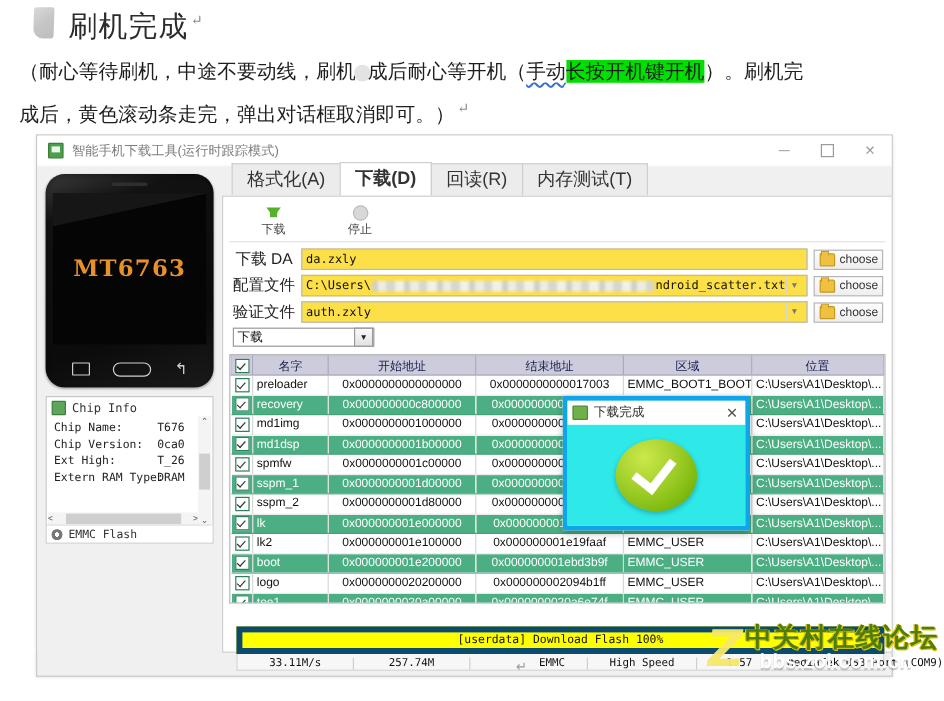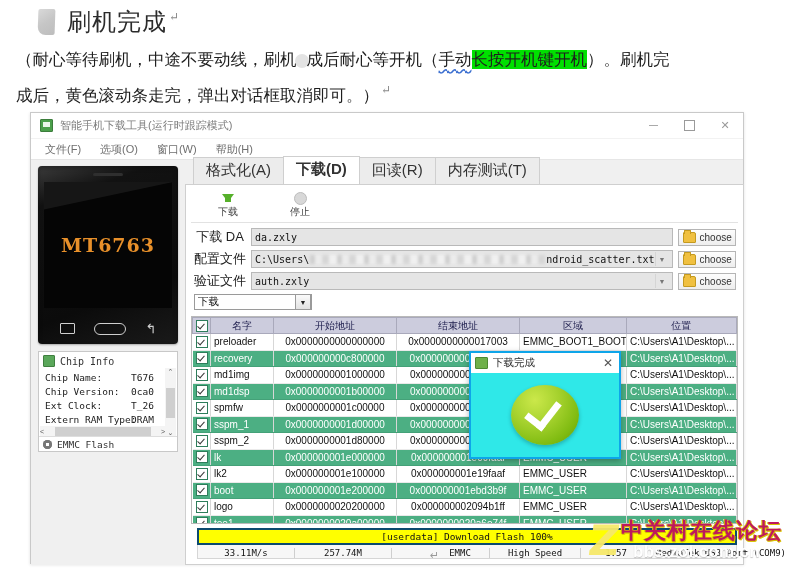--- a/index.html
+++ b/index.html
@@ -7,21 +7,21 @@
     width:787px;height:584px;
     background:#ffffff;
     font-family:"Liberation Sans","DejaVu Sans",sans-serif;
     overflow:hidden;
     position:relative;
   }
 
   
   .doc-head{
     position:absolute;left:28px;top:6px;
-    display:flex;align-items:center;gap:12px;margin-left:10px;
+    display:flex;align-items:flex-start;gap:12px;
   }
   .doc-bullet{
     width:17px;height:26px;
     background:linear-gradient(145deg,#d9d9d9 0%,#c6c6c6 50%,#bdbdbd 100%);
     border-radius:2px 2px 2px 8px;
     transform:skewX(-2deg);
   }
   .doc-title{
     font-family:"DejaVu Serif","Liberation Serif",serif;
     font-size:24px;color:#2b2b2b;letter-spacing:1px;white-space:nowrap;
@@ -85,21 +85,21 @@
 
   .app-body{display:flex;height:calc(100% - 45px);background:#f0f0f0;}
 
   
   .left-pane{
     width:160px;padding:6px 5px 0 7px;box-sizing:border-box;
   }
   .phone{
     width:140px;height:178px;margin:0 auto;
     background:linear-gradient(160deg,#3b3b3b 0%,#121212 18%,#0b0b0b 70%,#1a1a1a 100%);
-    border-radius:4px;position:relative;
+    border-radius:16px;position:relative;
     box-shadow:0 2px 4px rgba(0,0,0,.35) inset,0 1px 2px rgba(0,0,0,.3);
   }
   .phone .speaker{
     position:absolute;top:7px;left:50%;transform:translateX(-50%);
     width:30px;height:3px;background:#2f2f2f;border-radius:2px;
   }
   .phone .screen{
     position:absolute;left:6px;right:6px;top:16px;height:126px;
     background:#050505;display:flex;align-items:center;justify-content:center;
     overflow:hidden;
@@ -115,21 +115,21 @@
   .phone .navbar{
     position:absolute;bottom:9px;left:0;right:0;
     display:flex;align-items:center;justify-content:space-around;padding:0 12px;
   }
   .nav-g{color:#cfcfcf;font-size:13px;line-height:1;}
   .nav-recent{width:13px;height:9px;border:1.6px solid #cfcfcf;border-radius:1px;}
   .nav-home{width:30px;height:10px;border:1.6px solid #cfcfcf;border-radius:6px;}
 
   .chipinfo{
     margin-top:7px;background:#ffffff;border:1px solid #c8c8c8;
-    height:101px;position:relative;box-sizing:border-box;
+    height:123px;position:relative;box-sizing:border-box;
   }
   .chip-head{
     display:flex;align-items:center;gap:5px;padding:3px 4px;
     font-family:"DejaVu Sans Mono","Liberation Mono",monospace;
     font-size:10px;color:#333;
   }
   .chip-head .ic{
     width:10px;height:10px;background:#5aa75a;border:1px solid #3f7f3f;border-radius:1px;
   }
   .chip-rows{
@@ -185,21 +185,21 @@
     content:"";position:absolute;left:-3px;top:-7px;width:6px;height:7px;background:#56b02a;
   }
   .stop-circle{width:11px;height:11px;border-radius:50%;background:#d8d8d8;border:1px solid #bcbcbc;}
 
   .fields{padding:5px 2px 3px 3px;}
   .frow{display:flex;align-items:center;gap:5px;margin-bottom:4px;}
   .flabel{
     width:52px;font-size:13px;color:#222;white-space:nowrap;text-align:center;
   }
   .fbox{
-    flex:1;height:16px;border:1px solid #b9b9b9;background:#e5e5e5;
+    flex:1;height:16px;border:1px solid #b9b9b9;background:#fde047;
     display:flex;align-items:center;padding:0 3px;overflow:hidden;position:relative;
   }
   .fbox .val{
     font-family:"DejaVu Sans Mono","Liberation Mono",monospace;
     font-size:10px;color:#111;white-space:nowrap;
   }
   .blur{
     display:inline-block;height:9px;width:235px;margin:0 1px;vertical-align:middle;
     background:repeating-linear-gradient(90deg,#cfcfcf 0 5px,#ededed 5px 12px,#d6d6d6 12px 19px,#f2f2f2 19px 27px);
     filter:blur(1.4px);opacity:.95;
@@ -256,21 +256,21 @@
   .c-chk{width:17px;text-align:center;}
   .c-name{width:62px;}
   .c-start{width:122px;text-align:center;}
   .c-end{width:122px;text-align:center;}
   .c-region{width:106px;}
   .c-loc{width:auto;}
 
   
   .dialog{
     position:absolute;left:283px;top:166px;width:148px;height:104px;
-    background:#ffffff;border:2px solid #0ea5e9;box-shadow:0 2px 6px rgba(0,0,0,.3);
+    background:#ffffff;border:4px solid #0ea5e9;box-shadow:0 2px 6px rgba(0,0,0,.3);
     z-index:30;
   }
   .dlg-title{
     height:20px;display:flex;align-items:center;gap:5px;padding:0 4px;background:#fff;
   }
   .dlg-title .ic{
     width:11px;height:10px;background:#6fb04a;border:1px solid #4d8a32;border-radius:1px;
   }
   .dlg-title .txt{font-size:10.5px;color:#2b2b2b;white-space:nowrap;}
   .dlg-close{margin-left:auto;color:#555;font-size:12px;line-height:1;padding:0 2px;}
@@ -286,21 +286,21 @@
   .tick{
     width:26px;height:15px;border:solid #ffffff;border-width:0 0 7px 7px;
     transform:rotate(-52deg) translate(1px,-4px);
   }
 
   
   .statusarea{
     position:absolute;left:166px;right:6px;bottom:4px;
   }
   .progressbar{
-    height:13px;background:#ffff00;border:2px solid #0c4a6e;
+    height:13px;background:#ffff00;border:5px solid #0c4a6e;
     display:flex;align-items:center;justify-content:center;
     font-family:"DejaVu Sans Mono","Liberation Mono",monospace;
     font-size:9.5px;color:#111;
   }
   .statusbar{
     height:13px;display:flex;align-items:flex-end;
     font-family:"DejaVu Sans Mono","Liberation Mono",monospace;
     font-size:9px;color:#111;border:1px solid #d6d6d6;border-top:none;background:#f7f7f7;
   }
   .scell{
@@ -313,21 +313,21 @@
   .watermark{
     position:absolute;right:2px;bottom:12px;width:196px;height:62px;
     pointer-events:none;z-index:40;
   }
   .wm-z{
     position:absolute;left:0;top:10px;font-size:42px;font-weight:bold;color:#f6e96a;
     font-family:"DejaVu Sans","Liberation Sans",sans-serif;line-height:1;opacity:.95;
     transform:skewX(-8deg);
   }
   .wm-cn{
-    position:absolute;left:32px;top:6px;font-size:22px;font-weight:bold;color:#be185d;
+    position:absolute;left:32px;top:6px;font-size:22px;font-weight:bold;color:#4d7c0f;
     letter-spacing:1px;white-space:nowrap;
     text-shadow:1px 1px 0 #d8c400,-1px 0 0 #d8c400,0 1px 0 #d8c400;
   }
   .wm-url{
     position:absolute;left:44px;top:32px;font-size:17px;color:#ffffff;font-weight:bold;
     letter-spacing:.3px;text-shadow:0 1px 1px rgba(0,0,0,.22);white-space:nowrap;
   }
 
   .doc-tail{
     position:absolute;left:430px;bottom:22px;font-size:11px;color:#9a9a9a;
@@ -357,26 +357,20 @@
       <div class="win-btn">
           <div class="bar"></div>
         </div>
       <div class="win-btn">
           <div class="sq"></div>
         </div>
       <div class="win-btn">✕</div>
     </div>
   </div>
 
-  <div class="menubar">
-    <div class="menu-item">文件(F)</div>
-    <div class="menu-item">选项(O)</div>
-    <div class="menu-item">窗口(W)</div>
-    <div class="menu-item">帮助(H)</div>
-  </div>
 
   <div class="app-body">
 
     <div class="left-pane">
       <div class="phone">
         <div class="speaker"></div>
         <div class="screen">
           <div class="soc">MT6763</div>
         </div>
         <div class="navbar">
@@ -394,21 +388,21 @@
         <div class="chip-rows">
           <div class="chip-row">
             <span class="k">Chip Name:</span>
             <span class="v">T676</span>
           </div>
           <div class="chip-row">
             <span class="k">Chip Version:</span>
             <span class="v">0ca0</span>
           </div>
           <div class="chip-row">
-            <span class="k">Ext Clock:</span>
+            <span class="k">Ext High:</span>
             <span class="v">T_26</span>
           </div>
           <div class="chip-row">
             <span class="k">Extern RAM Type:</span>
             <span class="v">DRAM</span>
           </div>
         </div>
         <div class="chip-vscroll">
           <span>⌃</span>
           <div class="thumb"></div>

